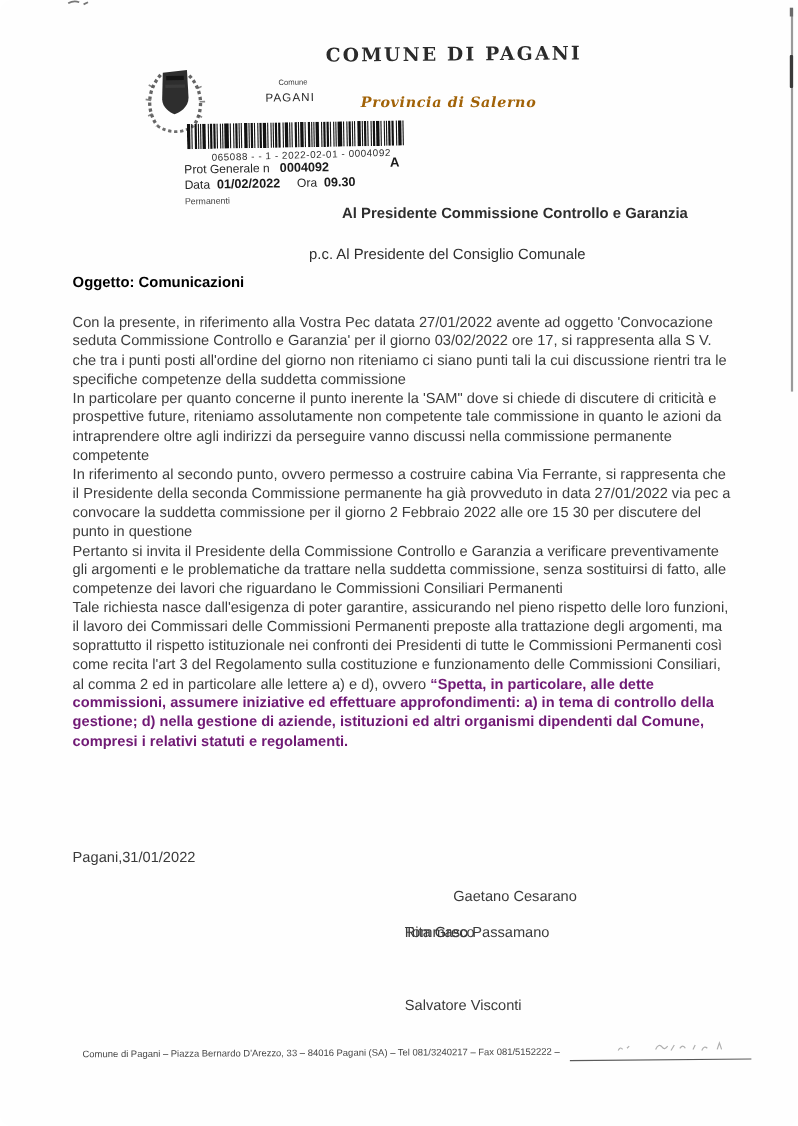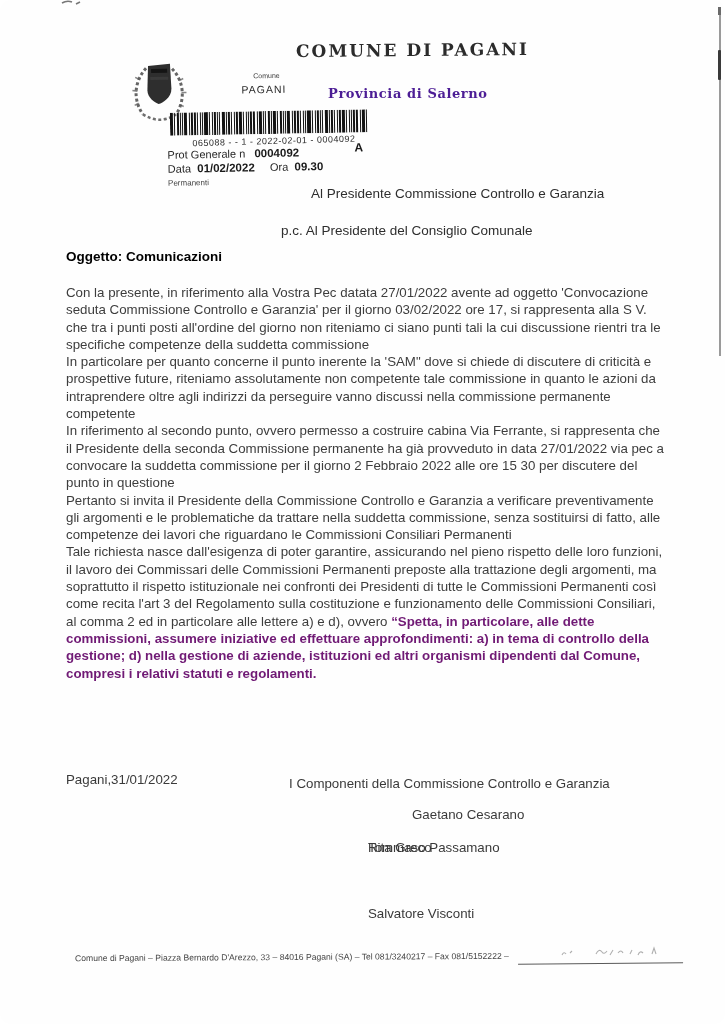--- a/index.html
+++ b/index.html
@@ -11,36 +11,36 @@
   
   .doc-title{
     position:absolute;left:296px;top:40px;white-space:nowrap;
     font-family:"DejaVu Serif","Liberation Serif",serif;
     font-weight:bold;font-size:17px;letter-spacing:2px;color:#2b2b2b;
     transform:rotate(-0.5deg);
   }
   .provincia{
     position:absolute;left:328px;top:86px;white-space:nowrap;
     font-family:"DejaVu Serif","Liberation Serif",serif;
-    font-weight:bold;font-size:13px;letter-spacing:0.6px;color:#4c1d95;
+    font-weight:bold;font-size:13px;letter-spacing:0.6px;color:#a16207;font-style:italic;
   }
   .stamp{position:absolute;left:130px;top:55px;width:280px;height:135px;transform:rotate(-1deg);color:#222;}
   .logo{position:absolute;left:0;top:2px;}
   .comune-label{position:absolute;left:124px;top:17px;font-size:7px;color:#3c3c3c;}
   .comune-name{position:absolute;left:112px;top:28px;font-size:10.5px;letter-spacing:1px;color:#2a2a2a;}
   .barcode{position:absolute;left:40px;top:56px;width:200px;height:23px;}
   .barcode-label{position:absolute;left:62px;top:81px;font-size:9px;letter-spacing:0.5px;color:#2d2d2d;transform:rotate(-0.6deg);}
   .stamp-line{position:absolute;left:37px;white-space:nowrap;font-size:11px;color:#262626;}
   .stamp-line b{font-size:11.5px;color:#1a1a1a;}
   .prot-line{top:92px;}
   .date-line{top:106px;}
   .prot-a{position:absolute;left:224px;top:87px;font-weight:bold;font-size:12px;color:#1a1a1a;}
   .classific{position:absolute;left:37px;top:122px;font-size:8px;color:#444;}
   
-  .recipient-1{position:absolute;left:311px;top:186px;font-size:13.5px;font-weight:400;color:#2e2e2e;white-space:nowrap;}
+  .recipient-1{position:absolute;left:311px;top:186px;font-size:13.5px;font-weight:700;color:#2e2e2e;white-space:nowrap;}
   .recipient-2{position:absolute;left:281px;top:223px;font-size:13.5px;font-weight:400;color:#2e2e2e;white-space:nowrap;}
   .subject{position:absolute;left:66px;top:249px;font-size:13.5px;font-weight:bold;color:#000000;}
   
   .body-text{
     position:absolute;left:66px;top:284px;width:600px;
     font-size:13.3px;line-height:17.3px;color:#3d3d3d;
   }
   .body-text p{margin:0;}
   .body-text .bold-quote{font-weight:bold;color:#701a75;}
   
@@ -177,21 +177,20 @@
 
   <div class="body-text">
     <p>Con la presente, in riferimento alla Vostra Pec datata 27/01/2022 avente ad oggetto 'Convocazione seduta Commissione Controllo e Garanzia' per il giorno 03/02/2022 ore 17, si rappresenta alla S V. che tra i punti posti all'ordine del giorno non riteniamo ci siano punti tali la cui discussione rientri tra le specifiche competenze della suddetta commissione</p>
     <p>In particolare per quanto concerne il punto inerente la 'SAM" dove si chiede di discutere di criticità e prospettive future, riteniamo assolutamente non competente tale commissione in quanto le azioni da intraprendere oltre agli indirizzi da perseguire vanno discussi nella commissione permanente competente</p>
     <p>In riferimento al secondo punto, ovvero permesso a costruire cabina Via Ferrante, si rappresenta che il Presidente della seconda Commissione permanente ha già provveduto in data 27/01/2022 via pec a convocare la suddetta commissione per il giorno 2 Febbraio 2022 alle ore 15 30 per discutere del punto in questione</p>
     <p>Pertanto si invita il Presidente della Commissione Controllo e Garanzia a verificare preventivamente gli argomenti e le problematiche da trattare nella suddetta commissione, senza sostituirsi di fatto, alle competenze dei lavori che riguardano le Commissioni Consiliari Permanenti</p>
     <p><span>Tale richiesta nasce dall'esigenza di poter garantire, assicurando nel pieno rispetto delle loro funzioni, il lavoro dei Commissari delle Commissioni Permanenti preposte alla trattazione degli argomenti, ma soprattutto il rispetto istituzionale nei confronti dei Presidenti di tutte le Commissioni Permanenti così come recita l'art 3 del Regolamento sulla costituzione e funzionamento delle Commissioni Consiliari, al comma 2 ed in particolare alle lettere a) e d), ovvero </span><span class="bold-quote">“Spetta, in particolare, alle dette commissioni, assumere iniziative ed effettuare approfondimenti: a) in tema di controllo della gestione; d) nella gestione di aziende, istituzioni ed altri organismi dipendenti dal Comune, compresi i relativi statuti e regolamenti.</span></p>
   </div>
 
   <div class="place-date">Pagani,31/01/2022</div>
-  <div class="committee-label">I Componenti della Commissione Controllo e Garanzia</div>
   <div class="member member-0">Gaetano Cesarano</div>
   <div class="member member-1">Tommaso Passamano</div>
   <div class="member member-2">Rita Greco</div>
   <div class="member member-3">Salvatore Visconti</div>
 
   <div class="footer-line">Comune di Pagani – Piazza Bernardo D'Arezzo, 33 – 84016 Pagani (SA) – Tel 081/3240217 – Fax 081/5152222 –</div>
   <div class="footer-blank"></div>
   <svg class="footer-scribble" width="130" height="20" viewBox="0 0 130 20">
     <path d="M14,14 q2,-4 4,-1 M22,12 l2,-2 M48,13 q3,-6 6,-2 q2,3 5,-1 M62,14 l3,-5 M70,12 q3,-4 5,0 M82,13 l2,-4 M90,14 q2,-5 5,-2 M104,13 l2,-6 l2,6" stroke="#707070" stroke-width="1.1" fill="none"></path>
   </svg>

